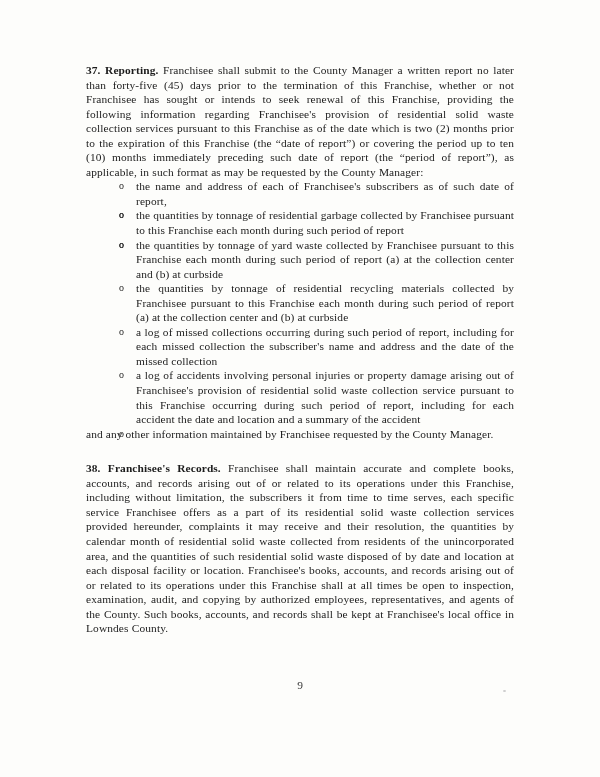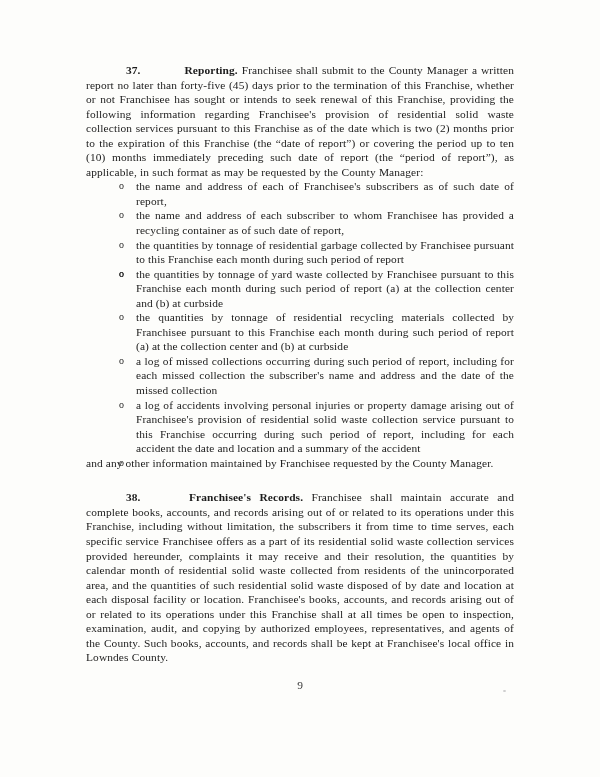--- a/index.html
+++ b/index.html
@@ -34,21 +34,20 @@
     text-align: justify;
     text-justify: inter-word;
     letter-spacing: 0.01em;
     word-spacing: 0.02em;
   }
   p.para.sec {
     margin-top: 0;
   }
   .sec-num {
     font-weight: bold;
-    margin-left: 40px;
   }
   .gap-sec {
     height: 20px;
   }
   ul.bullets {
     list-style: none;
     margin: 0;
     padding: 0;
     width: 428px;
   }
@@ -99,21 +98,21 @@
 <body>
 
 <div class="page">
 
   <div class="content">
 
     <p class="para sec"><span class="sec-num">37.</span> <span class="sec-num">Reporting.</span> <span>Franchisee shall submit to the County Manager a written report no later than forty-five (45)  days prior to the termination of this Franchise, whether or not Franchisee has sought or intends to seek renewal of this Franchise, providing the following information regarding Franchisee's provision of residential solid waste collection services pursuant to this Franchise as of the date which is two (2) months prior to the expiration of this Franchise (the “date of report”) or covering the period up to ten (10) months immediately preceding such date of report (the “period of report”), as applicable, in such format as may be requested by the County Manager:</span></p>
 
     <ul class="bullets">
       <li><span class="marker">o</span><span>the name and address of each of Franchisee's subscribers as of such date of report,</span></li>
-      <li><span class="marker">o</span><span>the name and address of each subscriber to whom Franchisee has provided a recycling container as of such date of report,</span></li>
+      <li><span class="marker">o</span></li>
       <li><span class="marker">o</span><span>the quantities by tonnage of residential garbage collected by Franchisee pursuant to this Franchise each month during such period of report</span></li>
       <li><span class="marker">o</span></li>
       <li><span class="marker">o</span><span>the quantities by tonnage of yard waste collected by Franchisee pursuant to this Franchise each month during such period of report (a) at the collection center and (b) at curbside</span></li>
       <li><span class="marker">o</span><span>the quantities by tonnage of residential recycling materials collected by Franchisee pursuant to this Franchise each month during such period of report (a) at the collection center and (b) at curbside</span></li>
       <li><span class="marker">o</span><span>a log of missed collections occurring during such period of report, including for each missed collection the subscriber's name and address and the date of the missed collection</span></li>
       <li><span class="marker">o</span><span>a log of accidents involving personal injuries or property damage arising out of Franchisee's provision of residential solid waste collection service pursuant to this Franchise occurring during such period of report, including for each accident the date and location and a summary of the accident</span></li>
       <li><span class="marker">o</span></li>
     </ul>
 
     <p class="closing">and any other information maintained by Franchisee requested by the County Manager.</p>

